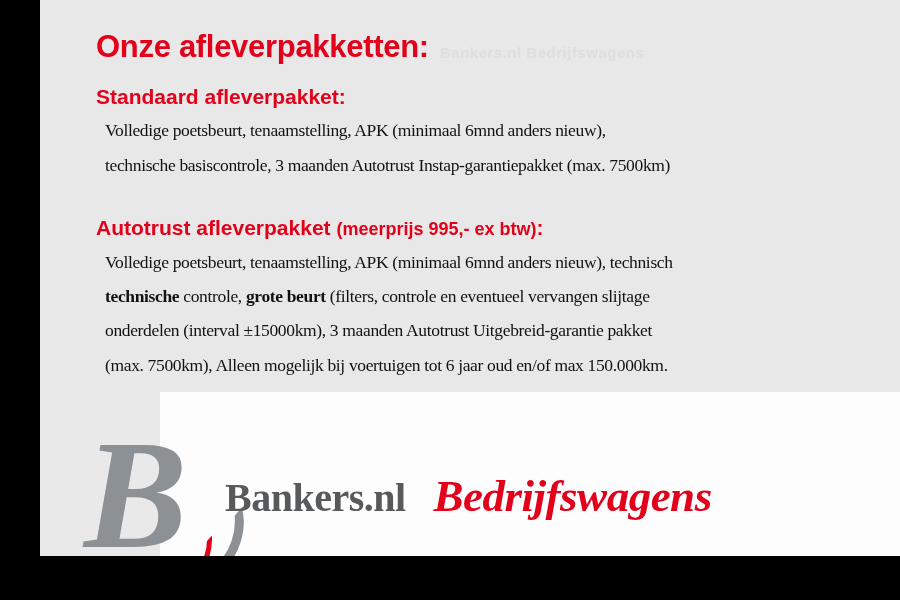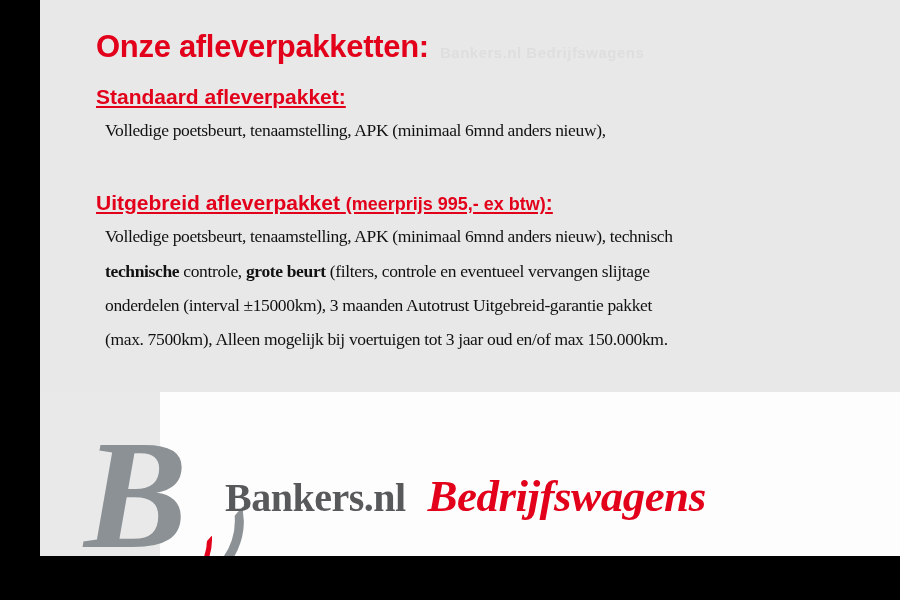--- a/index.html
+++ b/index.html
@@ -70,23 +70,22 @@
     font-size: 15px;
     color: #dedede;
     letter-spacing: 0.5px;
     white-space: nowrap;
   }
   .subhead {
     color: #e2001a;
     font-family: "Liberation Sans", sans-serif;
     font-weight: bold;
     font-size: 21px;
-    margin: 11px 0 8px 0;
+    margin: 2px 0 8px 0;
     line-height: 1.2;
-    text-decoration: underline;
   }
   .subhead .small {
     font-size: 18px;
     font-weight: bold;
   }
   .body-text {
     color: #111111;
     font-family: "Liberation Serif", serif;
     font-size: 17.5px;
     line-height: 1.45;
@@ -158,53 +157,54 @@
     color: #58595b;
     letter-spacing: -0.5px;
   }
   .logo-sub {
     font-family: "Liberation Serif", serif;
     font-weight: bold;
     font-style: italic;
     font-size: 45px;
     color: #e2001a;
     letter-spacing: -0.5px;
-    margin-left: 22px;
+    margin-left: 28px;
   }
 </style>
 </head>
 <body>
 
 <div class="canvas">
   <div class="panel"></div>
   <div class="panel-bottom"></div>
   <div class="wedge"></div>
 
   <div class="ghost">Bankers.nl Bedrijfswagens</div>
 
   <div class="content">
 
     <h1 class="title">Onze afleverpakketten:</h1>
 
     <div>
       <h2 class="subhead">Standaard afleverpakket:</h2>
       <p class="body-text">Volledige poetsbeurt, tenaamstelling, APK (minimaal 6mnd anders nieuw),</p>
+      <p class="body-text">technische basiscontrole, 3 maanden Autotrust Instap-garantiepakket (max. 7500km)</p>
     </div>
 
     <div class="block-gap"></div>
 
     <div>
       <h2 class="subhead">
-        <span>Uitgebreid afleverpakket</span>
+        <span>Autotrust afleverpakket</span>
         <span class="small">(meerprijs 995,- ex btw)</span><span>:</span>
       </h2>
       <p class="body-text">Volledige poetsbeurt, tenaamstelling, APK (minimaal 6mnd anders nieuw), technisch</p>
       <p class="body-text"><b>technische</b> controle, <b>grote beurt</b> (filters, controle en eventueel vervangen slijtage</p>
       <p class="body-text">onderdelen (interval ±15000km), 3 maanden Autotrust Uitgebreid-garantie pakket</p>
-      <p class="body-text">(max. 7500km), Alleen mogelijk bij voertuigen tot 3 jaar oud en/of max 150.000km.</p>
+      <p class="body-text">(max. 7500km), Alleen mogelijk bij voertuigen tot 6 jaar oud en/of max 150.000km.</p>
     </div>
 
   </div>
 
   <div class="logo-area">
     <div class="logo-mark">
       <div class="logo-b">B</div>
       <div class="swoosh-grey"></div>
       <div class="swoosh-red"></div>
     </div>

